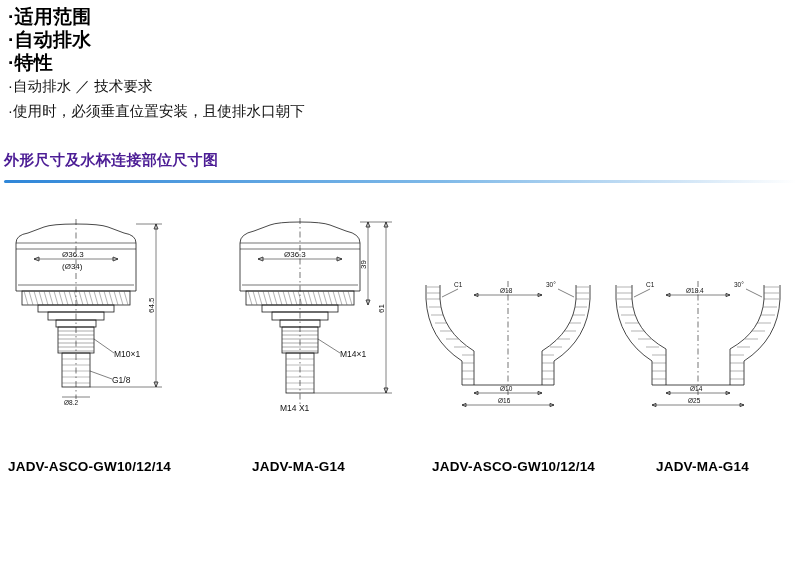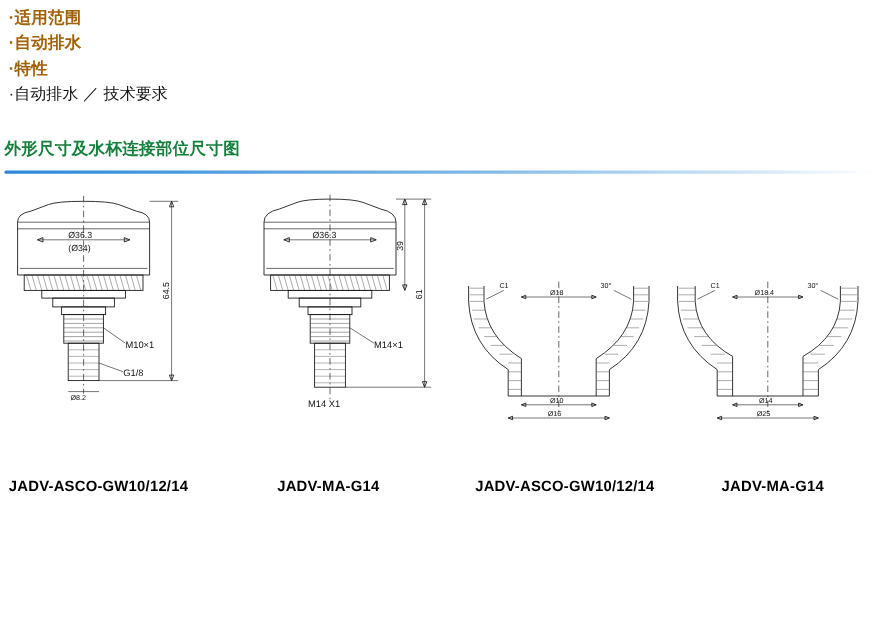--- a/index.html
+++ b/index.html
@@ -12,57 +12,57 @@
     background: #ffffff;
     font-family: "Liberation Sans", sans-serif;
     color: #1a1a1a;
     overflow: hidden;
     position: relative;
   }
   .spec-block {
     padding: 6px 8px 0 8px;
   }
   .sec-head {
-    color: #a16207;
+    color: #000000;
     font-weight: bold;
-    font-size: 15px;
+    font-size: 19px;
     line-height: 22px;
     margin: 0 0 1px 0;
     letter-spacing: .2px;
   }
   .sec-body {
     font-size: 14.5px;
     line-height: 23px;
     color: #111111;
     margin: 0 0 2px 0;
     letter-spacing: .1px;
   }
 
   .dim-title {
-    color: #15803d;
+    color: #4c1d95;
     font-weight: bold;
     font-size: 15px;
     padding: 26px 0 4px 4px;
     letter-spacing: .3px;
   }
   .rule {
     margin: 6px 4px 0 4px;
     height: 3px;
     background: linear-gradient(to right, #2f86d8 0%, #7fb9e8 55%, #cfe4f6 85%, #ffffff 100%);
     border-radius: 2px;
   }
 
   .drawings {
     position: relative;
     height: 262px;
     margin-top: 14px;
   }
   .drawing {
     position: absolute;
-    top: 0;
+    top: 16px;
   }
   .caption-row {
     position: relative;
     height: 30px;
   }
   .caption {
     position: absolute;
     font-size: 13.5px;
     font-weight: bold;
     color: #000000;
@@ -82,20 +82,21 @@
 
 <div class="spec-block">
 
   <div class="sec-head">·适用范围</div>
 
   <div class="sec-head">·自动排水</div>
 
   <div class="sec-head">·特性</div>
   <div class="sec-body">·自动排水 ／ 技术要求</div>
 
+  <div class="sec-body">·使用时，必须垂直位置安装，且使排水口朝下</div>
 
 </div>
 
 <div class="dim-title">外形尺寸及水杯连接部位尺寸图</div>
 <div class="rule"></div>
 
 <div class="drawings">
 
   <div class="drawing" style="left:4px;">
     <svg width="190" height="250" viewBox="0 0 190 250">

